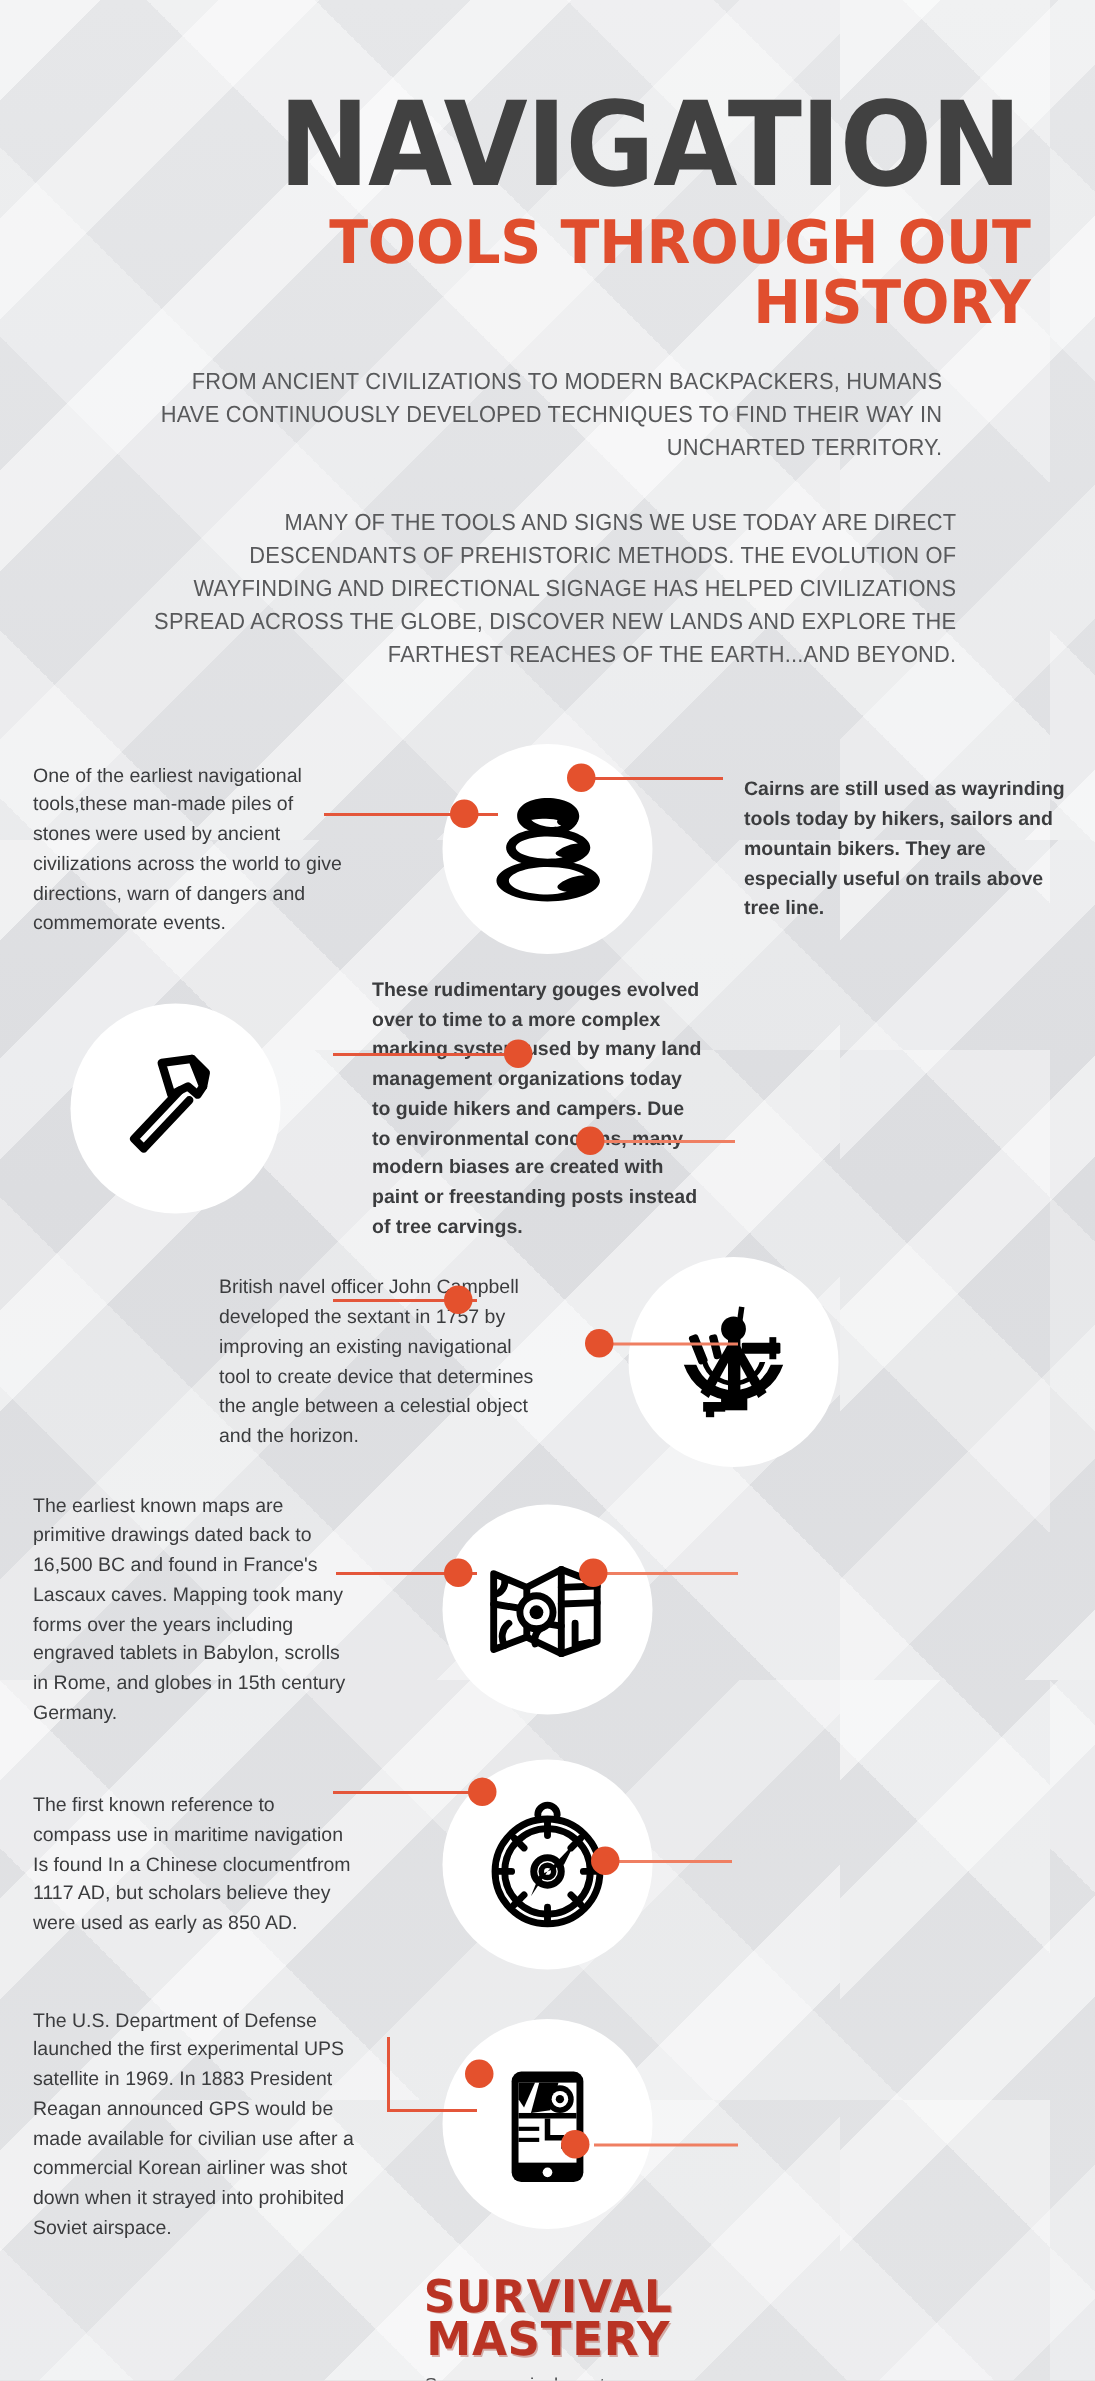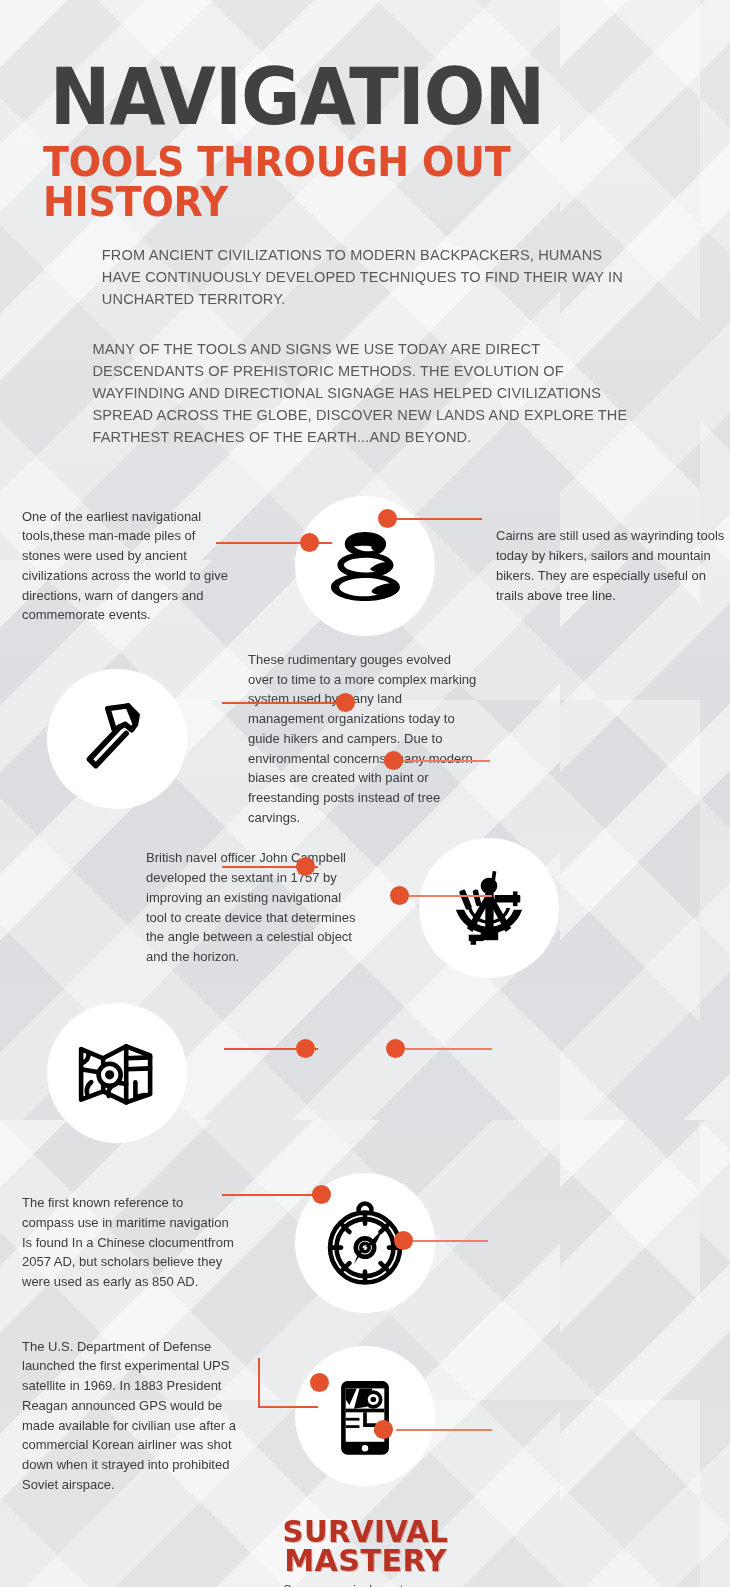--- a/index.html
+++ b/index.html
@@ -30,21 +30,21 @@
                               rgba(255,255,255,0.30) 57% 66%, rgba(0,0,0,0) 66% 80%,
                               rgba(255,255,255,0.38) 80% 88%, rgba(0,0,0,0) 88% 100%),
       linear-gradient(180deg, #e6e7e9 0%, #dcdde0 50%, #e3e4e6 100%);
     background-size: 560px 560px, 700px 700px, 100% 100%;
     z-index: 0;
   }
 
   .page { position: relative; z-index: 2; }
 
   
-  .header { padding: 62px 26px 0; text-align: left; }
+  .header { padding: 62px 26px 0; text-align: right; }
 
   .title-main {
     font-size: 78px;
     line-height: 0.92;
     font-weight: bold;
     letter-spacing: -1px;
     color: #414141;
     font-family: "DejaVu Sans", sans-serif;
     transform: scaleX(0.93);
   }
@@ -83,21 +83,21 @@
   }
 
   .col {
     width: 248px;
     font-size: 13px;
     line-height: 1.52;
     color: #3b3c3e;
     font-family: "Liberation Sans", sans-serif;
   }
   .col.left  { padding-left: 22px; padding-right: 12px; text-align: left; }
-  .col.right { padding-right: 4px; padding-left: 14px; text-align: left; }
+  .col.right { padding-right: 14px; padding-left: 14px; text-align: left; font-weight: bold; }
 
   .center-cell {
     width: 234px;
     display: flex;
     align-items: center;
     justify-content: center;
     position: relative;
   }
 
   .disc {
@@ -249,20 +249,21 @@
         </div>
       </div>
     </div>
 
     <div class="row" style="min-height:170px;">
       <div class="conn" style="left:224px;top:60px;width:94px;"></div>
       <div class="dot" style="left:296px;top:51px;"></div>
       <div class="conn thin" style="left:392px;top:60px;width:100px;"></div>
       <div class="dot" style="left:386px;top:51px;"></div>
 
+      <div class="col left">The earliest known maps are primitive drawings dated back to 16,500 BC and found in France's Lascaux caves. Mapping took many forms over the years including engraved tablets in Babylon, scrolls in Rome, and globes in 15th century Germany.</div>
       <div class="center-cell">
         <div class="disc">
           <svg viewBox="0 0 100 100">
             <g fill="none" stroke="#000" stroke-width="5" stroke-linejoin="round" stroke-linecap="round">
               <path d="M11 24 L35 34 L60 21 L86 31 L86 73 L60 82 L35 70 L11 79 Z"></path>
               <path d="M35 34 L35 70 M60 21 L60 82"></path>
               <path d="M11 46 L35 50 M60 46 L86 45"></path>
               <path d="M35 58 L60 62 M60 34 L86 33"></path>
               <path d="M19 29 a9 9 0 0 1 -7 10"></path>
               <path d="M22 60 a12 12 0 0 0 -3 16"></path>
@@ -275,21 +276,21 @@
         </div>
       </div>
     </div>
 
     <div class="row" style="min-height:170px;">
       <div class="conn" style="left:222px;top:36px;width:106px;"></div>
       <div class="dot" style="left:312px;top:27px;"></div>
       <div class="conn thin" style="left:400px;top:82px;width:88px;"></div>
       <div class="dot" style="left:394px;top:73px;"></div>
 
-      <div class="col left">The first known reference to compass use in maritime navigation Is found In a Chinese clocumentfrom 2057 AD, but scholars believe they were used as early as 850 AD.</div>
+      <div class="col left">The first known reference to compass use in maritime navigation Is found In a Chinese clocumentfrom 1117 AD, but scholars believe they were used as early as 850 AD.</div>
       <div class="center-cell">
         <div class="disc">
           <svg viewBox="0 0 100 100">
             <g fill="none" stroke="#000" stroke-linecap="round">
               <path d="M43 14 a7 7 0 0 1 14 0" stroke-width="5"></path>
               <circle cx="50" cy="55" r="38" stroke-width="5"></circle>
               <circle cx="50" cy="55" r="31" stroke-width="5"></circle>
               <circle cx="50" cy="55" r="10" stroke-width="5"></circle>
               <circle cx="50" cy="55" r="4.5" stroke-width="4"></circle>
               <path d="M50 19 L50 29 M50 81 L50 91 M14 55 L24 55 M76 55 L86 55" stroke-width="5"></path>

